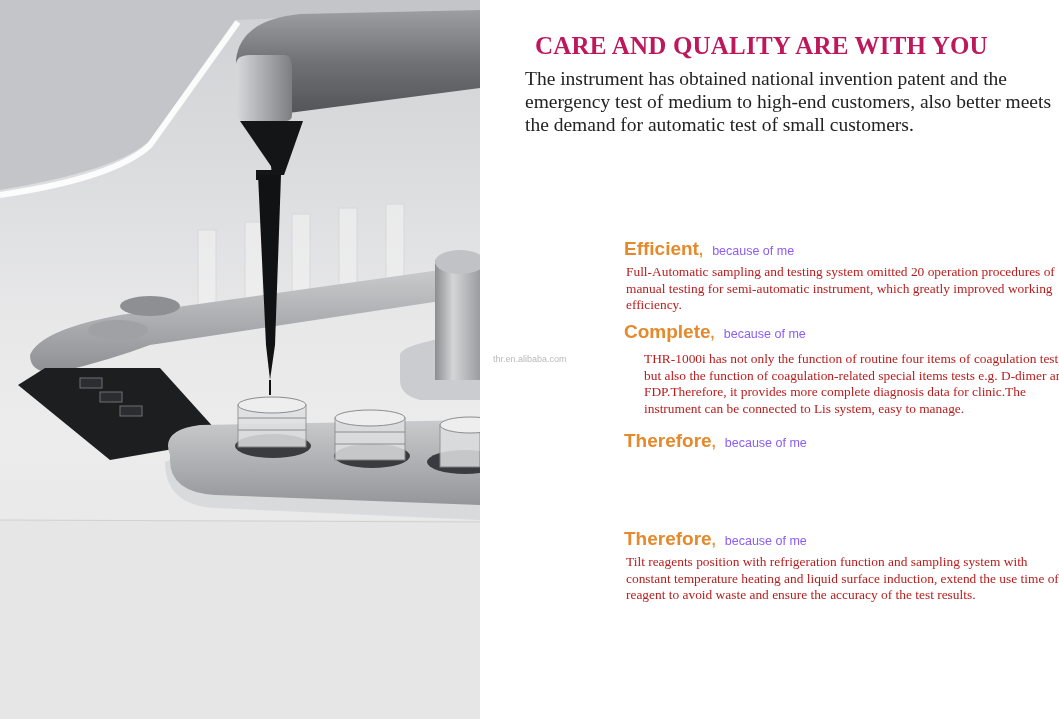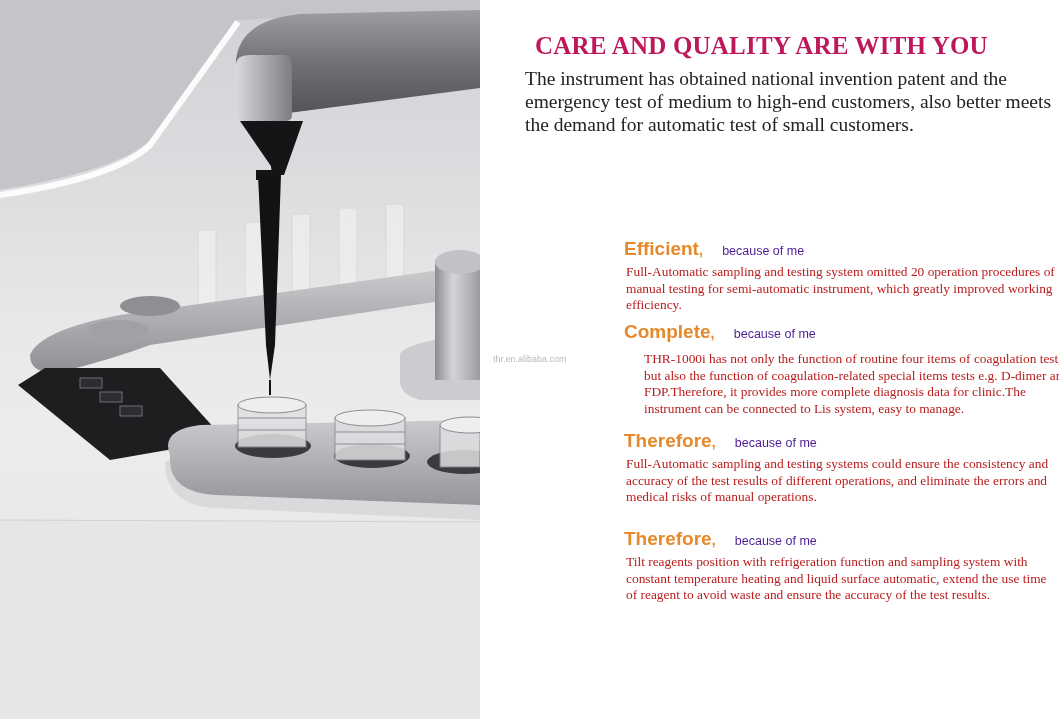--- a/index.html
+++ b/index.html
@@ -5,21 +5,21 @@
   html, body { margin:0; padding:0; }
   body { width:1059px; height:719px; position:relative; background:#ffffff; overflow:hidden; font-family:"Liberation Serif", serif; }
   .photo { position:absolute; left:0; top:0; width:480px; height:719px; overflow:hidden;
     background: linear-gradient(180deg, #cfd1d4 0%, #dcdddf 25%, #e8e8e9 45%, #ececec 60%, #e4e4e5 100%); }
   .photo svg { position:absolute; left:0; top:0; }
   .watermark { position:absolute; left:493px; top:354px; font-family:"Liberation Sans", sans-serif; font-size:9px; color:#b9b9b9; }
   .title { position:absolute; left:523px; top:20px; font-size:25px; font-weight:bold; color:#be185d; letter-spacing:0.2px; margin:12px; }
   .intro { position:absolute; left:525px; top:67px; width:540px; font-size:19.5px; line-height:23px; color:#222; margin:0; }
   .feature { position:absolute; left:624px; width:440px; }
   .feature h3 { margin:0; font-family:"Liberation Sans", sans-serif; font-weight:bold; font-size:19px; color:#e5892b; }
-  .feature h3 .sub { font-weight:normal; font-size:12.5px; color:#4c1d95; margin-left:14px; }
+  .feature h3 .sub { font-weight:normal; font-size:12.5px; color:#8b5cf6; margin-left:4px; }
   .feature h3 .comma { font-size:14px; }
   .feature p { margin:4px 0 0 2px; font-size:13.4px; line-height:16.5px; color:#b91c1c; }
 </style>
 </head>
 <body>
 
 <div class="photo">
   <svg width="480" height="719" viewBox="0 0 480 719">
     <defs>
       <linearGradient id="arm" x1="0" y1="0" x2="0" y2="1">
@@ -114,19 +114,18 @@
   <p style="width:432px;">Full-Automatic sampling and testing system omitted 20 operation procedures of manual testing for semi-automatic instrument, which greatly improved working efficiency.</p>
 </div>
 
 <div class="feature" style="top:321px;">
   <h3><span>Complete</span><span class="comma">,</span> <span class="sub">because of me</span></h3>
   <p style="margin-top:8px;width:428px;margin-left:20px;">THR-1000i has not only the function of routine four items of coagulation test, but also the function of coagulation-related special items tests e.g. D-dimer and FDP.Therefore, it provides more complete diagnosis data for clinic.The instrument can be connected to Lis system, easy to manage.</p>
 </div>
 
 <div class="feature" style="top:430px;">
   <h3><span>Therefore</span><span class="comma">,</span> <span class="sub">because of me</span></h3>
-  <p style="width:432px;">Full-Automatic sampling and testing systems could ensure the consistency and accuracy of the test results of different operations, and eliminate the errors and medical risks of manual operations.</p>
 </div>
 
 <div class="feature" style="top:528px;">
   <h3><span>Therefore</span><span class="comma">,</span> <span class="sub">because of me</span></h3>
-  <p style="width:434px;">Tilt reagents position with refrigeration function and sampling system with constant temperature heating and liquid surface automatic, extend the use time of reagent to avoid waste and ensure the accuracy of the test results.</p>
+  <p style="width:434px;">Tilt reagents position with refrigeration function and sampling system with constant temperature heating and liquid surface induction, extend the use time of reagent to avoid waste and ensure the accuracy of the test results.</p>
 </div>
 
 </body></html>

